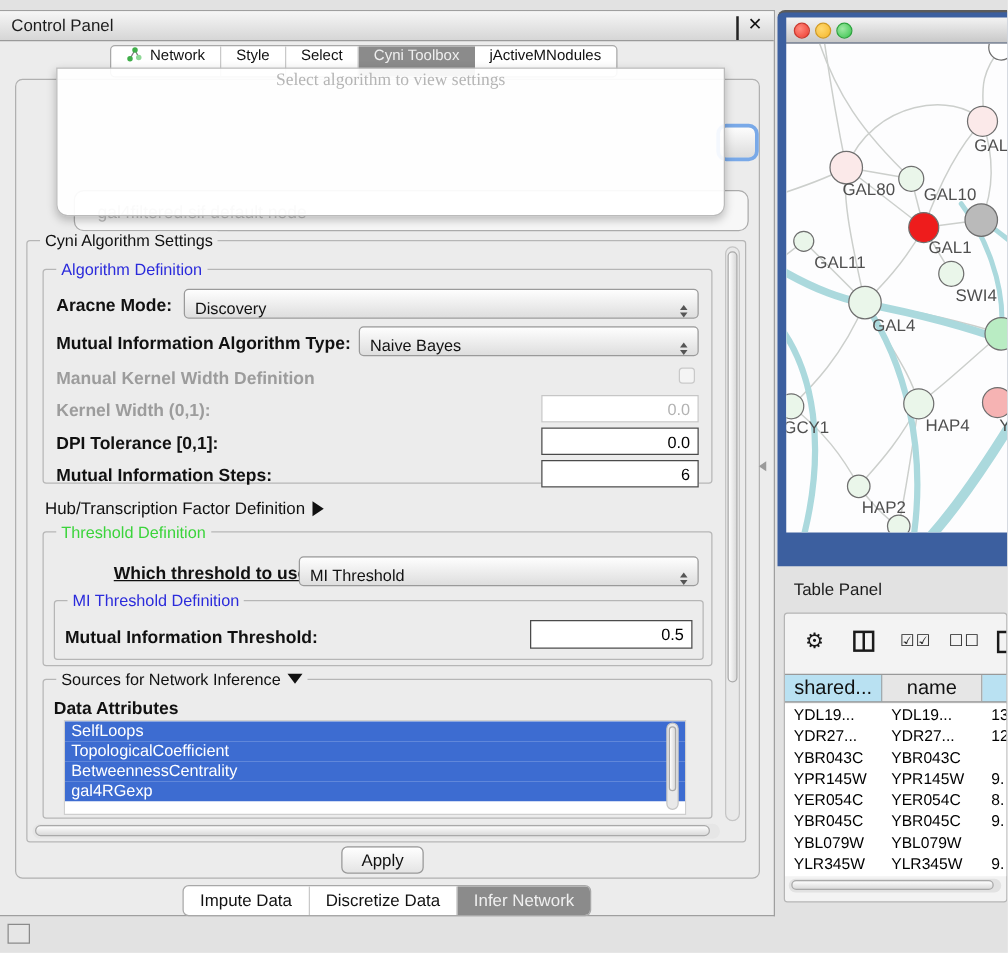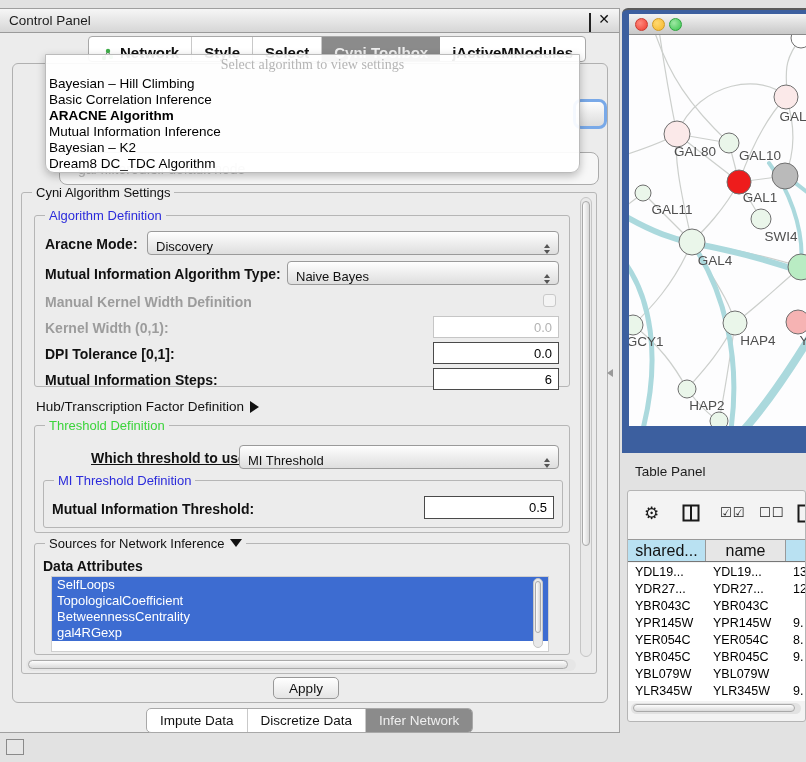--- a/index.html
+++ b/index.html
@@ -8,21 +8,21 @@
   .abs{position:absolute;}
   
   .cwin{left:0;top:8px;width:620px;height:725px;background:#ececec;border:1px solid #9f9f9f;border-left:none;box-sizing:border-box;}
   .titlebar{left:0;top:0;width:100%;height:24px;background:linear-gradient(#f6f6f6,#d6d6d6);border-bottom:1px solid #9a9a9a;display:flex;align-items:center;box-sizing:border-box;}
   .titlebar .t{margin-left:9px;font-size:13.5px;color:#1c1c1c;}
   .winbtn{position:absolute;top:5px;}
   .floatbox{width:10px;height:10px;border:1.5px solid #222;box-sizing:border-box;}
   .closex{font-size:14px;font-weight:bold;color:#111;line-height:13px;}
   
   .tabbar{left:88px;top:27px;height:24px;display:inline-flex;background:#fff;border:1px solid #a8a8a8;border-radius:4px;overflow:hidden;align-items:stretch;}
-  .tab{display:flex;align-items:flex-end;padding:0 12px;font-size:15px;color:#111;border-right:1px solid #c9c9c9;cursor:default;white-space:nowrap;font-weight:bold;}
+  .tab{display:flex;align-items:flex-start;padding:0 12px;font-size:12px;color:#111;border-right:1px solid #c9c9c9;cursor:default;white-space:nowrap;}
   .tab:last-child{border-right:none;}
   .tab.sel{background:#8b8b8b;color:#efefef;border-right:none;}
   .netico{width:13px;height:13px;margin-right:6px;}
   
   .pbody{left:12px;top:54px;width:596px;height:640px;background:#ececec;border:1px solid #b0b0b0;border-radius:6px;box-sizing:border-box;}
   
   .ghostcombo{left:46px;top:88px;width:540px;height:33px;border:1px solid #ababab;border-radius:8px;background:#f7f7f7;display:flex;align-items:center;box-sizing:border-box;}
   .ghostcombo span{margin-left:18px;font-size:14px;color:#bdbdbd;}
   .focusring{left:560px;top:35px;width:34px;height:30px;border:3px solid #79a9e8;border-radius:8px;background:linear-gradient(#fdfdfd,#dcdcdc);box-sizing:border-box;}
   
@@ -223,28 +223,20 @@
           <span>Discretize Data</span>
         </div>
       <div class="btab sel">
           <span>Infer Network</span>
         </div>
     </div>
   </div>
 
   <div class="abs popup">
     <div class="ph">Select algorithm to view settings</div>
-    <div id="dd-items">
-        <div class="it">Bayesian – Hill Climbing</div>
-        <div class="it">Basic Correlation Inference</div>
-        <div class="it b">ARACNE Algorithm</div>
-        <div class="it">Mutual Information Inference</div>
-        <div class="it">Bayesian – K2</div>
-        <div class="it">Dream8 DC_TDC Algorithm</div>
-      </div>
   </div>
 
   <div class="abs splitarrow"></div>
 
   <div class="abs nwin">
     <div class="abs ntitle">
       <span class="tl" style="left:6px;background:radial-gradient(circle at 4px 4px,#ff8a7e,#ee3b2f);border:1px solid #c93a30;"></span>
       <span class="tl" style="left:23px;background:radial-gradient(circle at 4px 4px,#ffd970,#f5b62a);border:1px solid #d19a23;"></span>
       <span class="tl" style="left:40px;background:radial-gradient(circle at 4px 4px,#9fe8a4,#37c44c);border:1px solid #2ea33f;"></span>
     </div>

